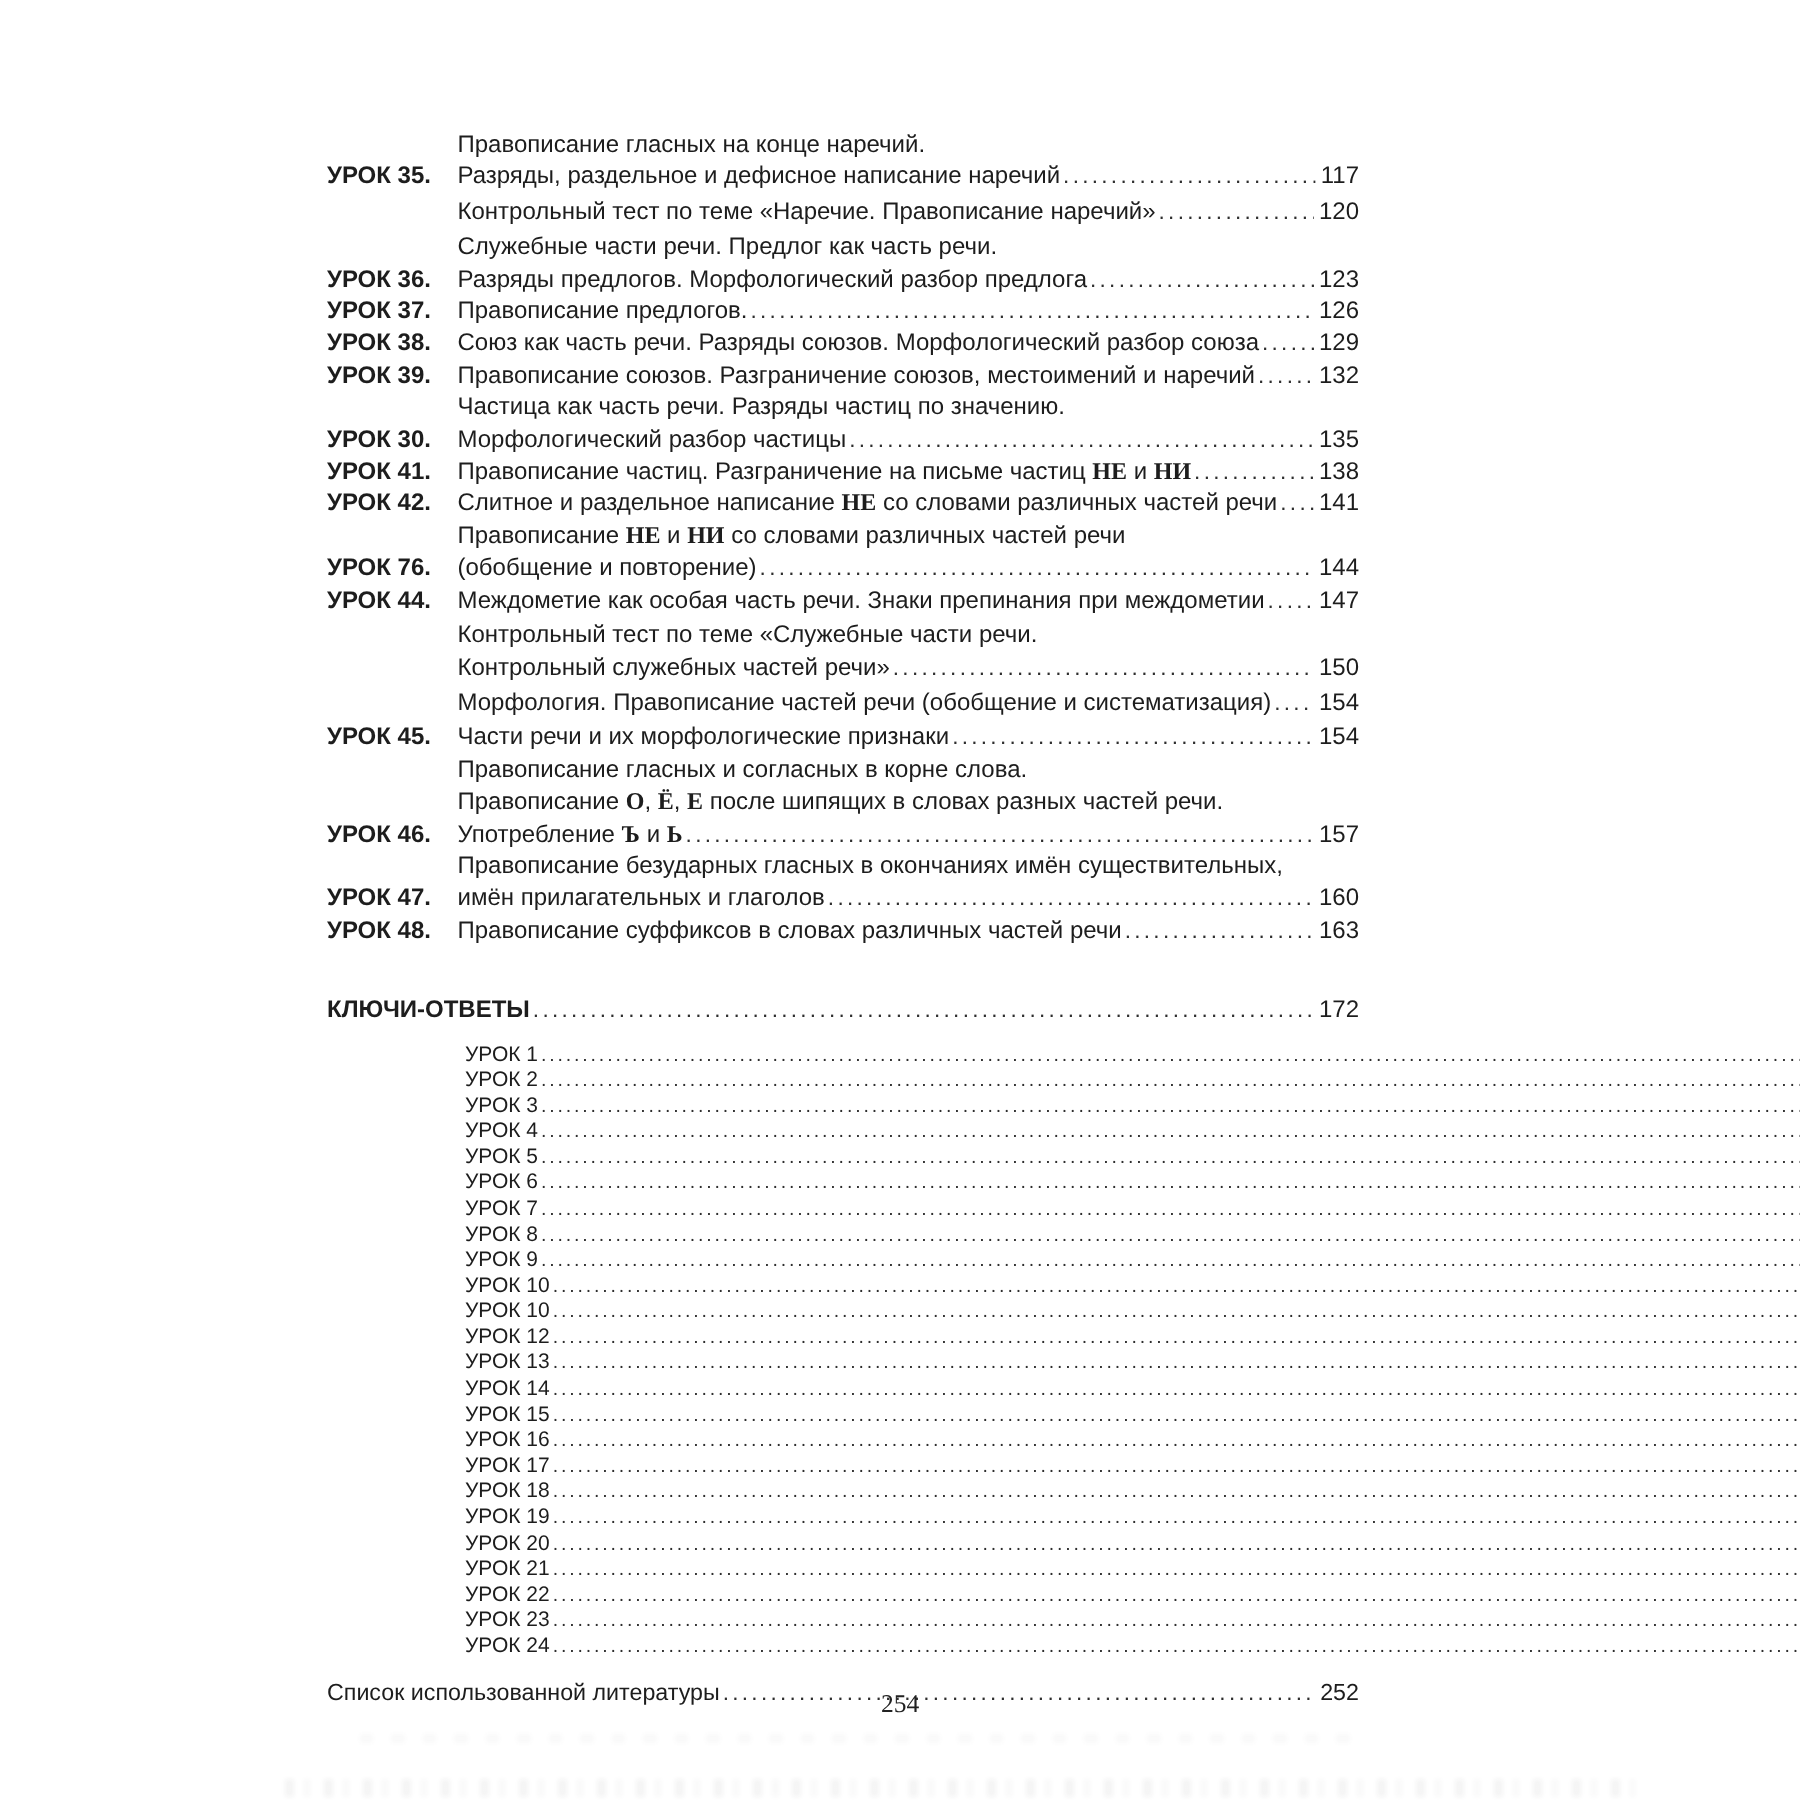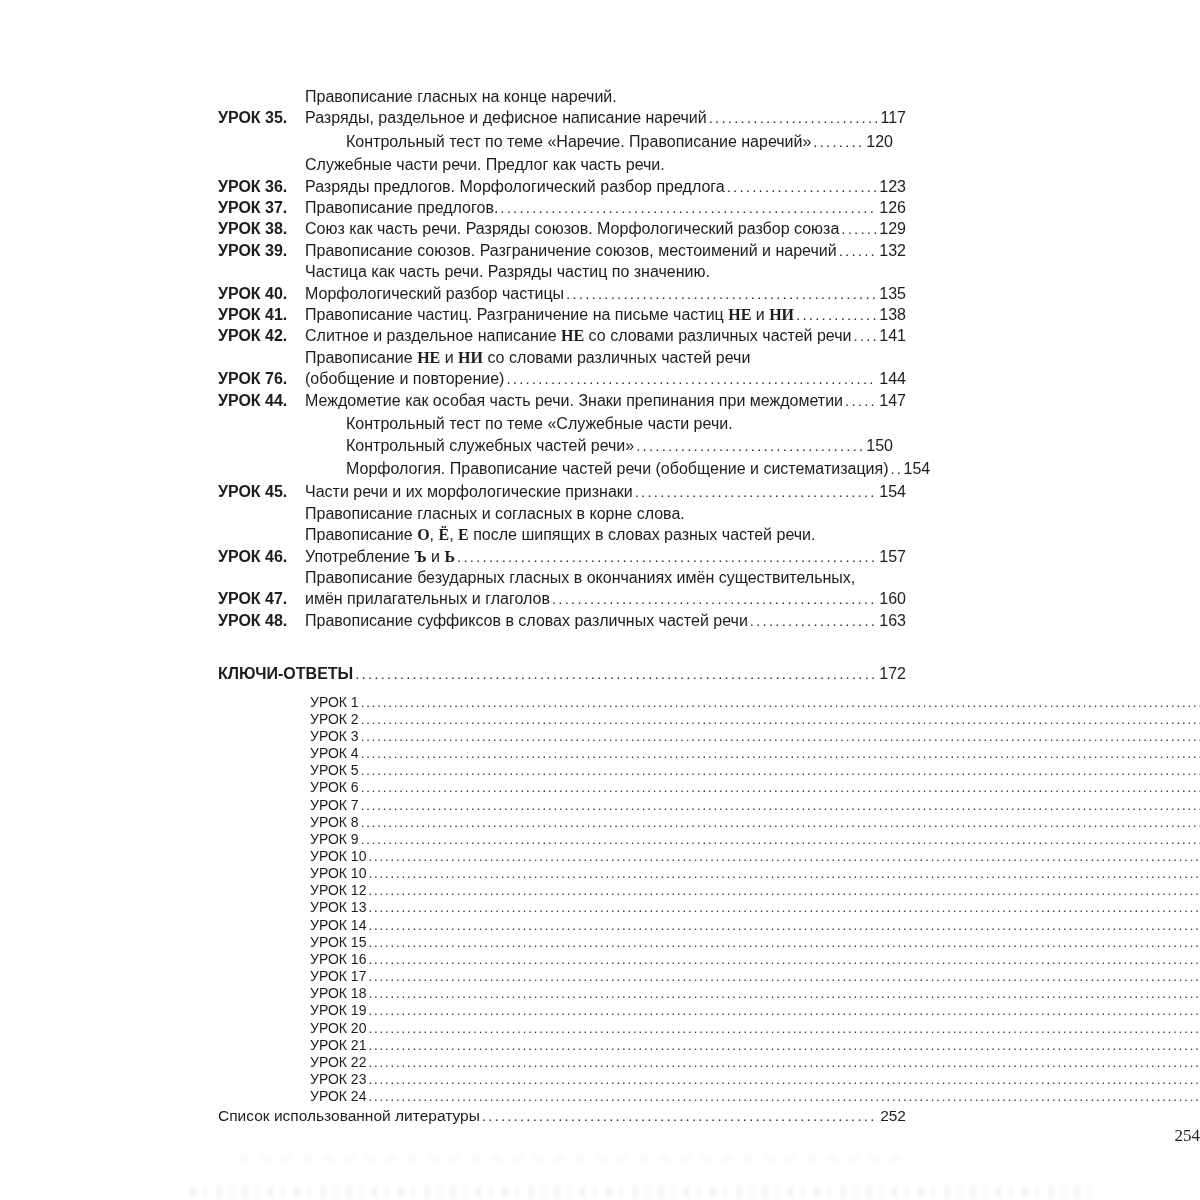--- a/index.html
+++ b/index.html
@@ -5,42 +5,42 @@
   html,body{margin:0;padding:0;}
   body{
     width:1200px;height:1200px;position:relative;background:#ffffff;
     font-family:"Liberation Sans","DejaVu Sans",sans-serif;color:#1d1d1d;
     overflow:hidden;-webkit-font-smoothing:antialiased;
   }
   .sheet{position:absolute;left:218px;top:86px;width:688px;}
   
   .toc{font-size:16px;line-height:21.4px;}
   .entry{display:flex;align-items:flex-end;}
-  .entry.unlabeled{margin:2px 13px;gap:28px;}
+  .entry.unlabeled{margin:2px 0;}
   .lesson-label{flex:0 0 87px;font-weight:700;white-space:nowrap;}
   .entry-lines{flex:1 1 auto;min-width:0;}
   .line{display:flex;align-items:baseline;}
   .t{white-space:nowrap;}
   .t b{font-weight:700;font-family:Liberation Serif, serif;}
   .leader{flex:1 1 auto;overflow:hidden;white-space:nowrap;min-width:10px;margin:0 3px 0 2px;}
   .leader::after{
     content:"........................................................................................................................................................................";
     letter-spacing:2.2px;color:#2e2e2e;font-size:15px;
   }
   .pg{flex:0 0 auto;white-space:nowrap;}
   
   .keys{margin-top:32px;font-size:16px;line-height:21.4px;}
   .keys-heading .t{font-weight:700;}
   .keys-cols{display:flex;margin-top:9px;font-size:14px;line-height:17.15px;}
   .keys-col{flex:0 0 202px;}
   .keys-col.left{margin-left:92px;}
   .keys-col .leader::after{letter-spacing:1.9px;font-size:13px;}
   
-  .biblio{font-size:15.5px;line-height:21px;}
-  .folio{position:absolute;left:0;top:1126px;width:1200px;text-align:right;
+  .biblio{margin-top:13px;font-size:15.5px;line-height:21px;}
+  .folio{position:absolute;left:0;top:1126px;width:1200px;text-align:center;
          font-family:"Liberation Serif","DejaVu Serif",serif;font-size:17px;color:#222;}
   
   .scan-noise{position:absolute;left:190px;right:110px;bottom:2px;height:12px;
     background:repeating-linear-gradient(90deg,rgba(40,40,40,.18) 0 6px,rgba(0,0,0,0) 6px 13px,rgba(60,60,60,.12) 13px 17px,rgba(0,0,0,0) 17px 26px);
     filter:blur(1.6px);opacity:.28;}
   .scan-noise2{position:absolute;left:240px;right:300px;bottom:38px;height:6px;
     background:repeating-linear-gradient(90deg,rgba(90,90,90,.10) 0 9px,rgba(0,0,0,0) 9px 21px);
     filter:blur(1.4px);opacity:.35;}
 </style>
 </head>
@@ -109,21 +109,21 @@
         <div class="lesson-label">УРОК 39.</div>
         <div class="entry-lines">
           <div class="line">
             <span class="t"><span>Правописание союзов. Разграничение союзов, местоимений и наречий</span></span>
             <span class="leader"></span>
             <span class="pg">132</span>
           </div>
         </div>
       </div>
       <div class="entry">
-        <div class="lesson-label">УРОК 40.</div>
+        <div class="lesson-label">УРОК 30.</div>
         <div class="entry-lines">
           <div class="line">
             <span class="t"><span>Частица как часть речи. Разряды частиц по значению.</span></span>
           </div>
           <div class="line">
             <span class="t"><span>Морфологический разбор частицы</span></span>
             <span class="leader"></span>
             <span class="pg">135</span>
           </div>
         </div>

